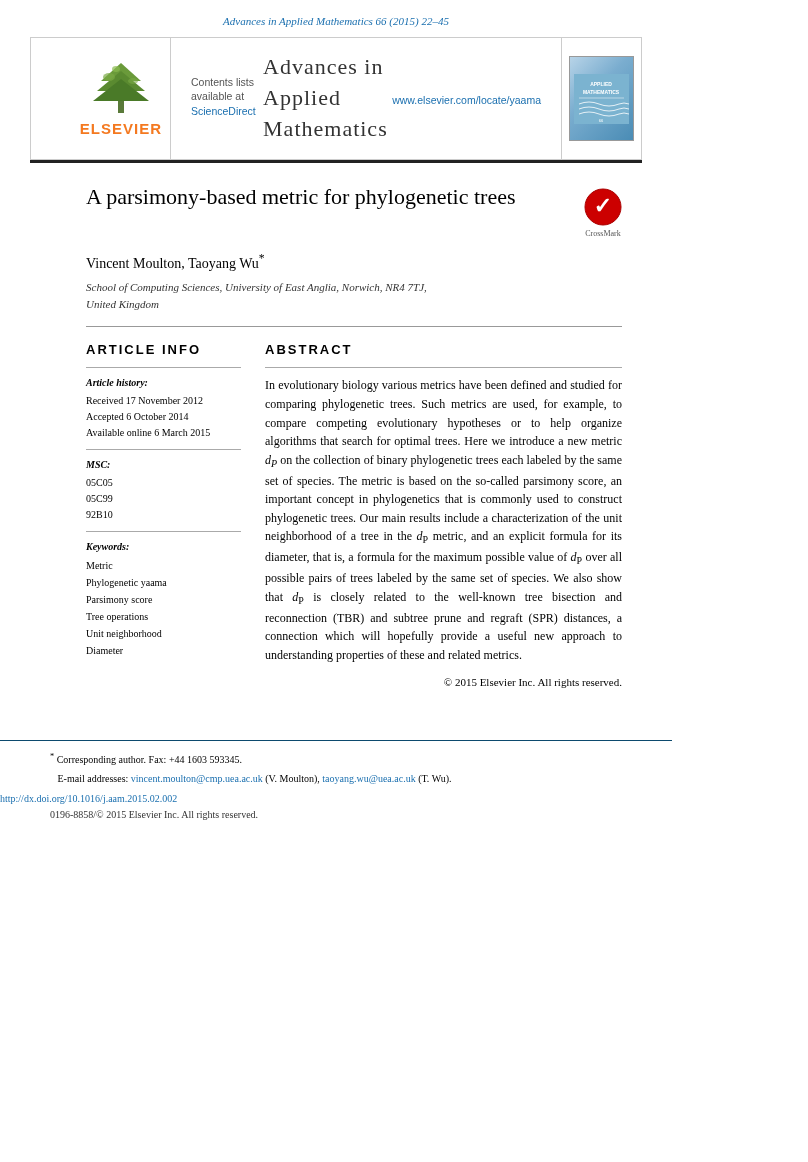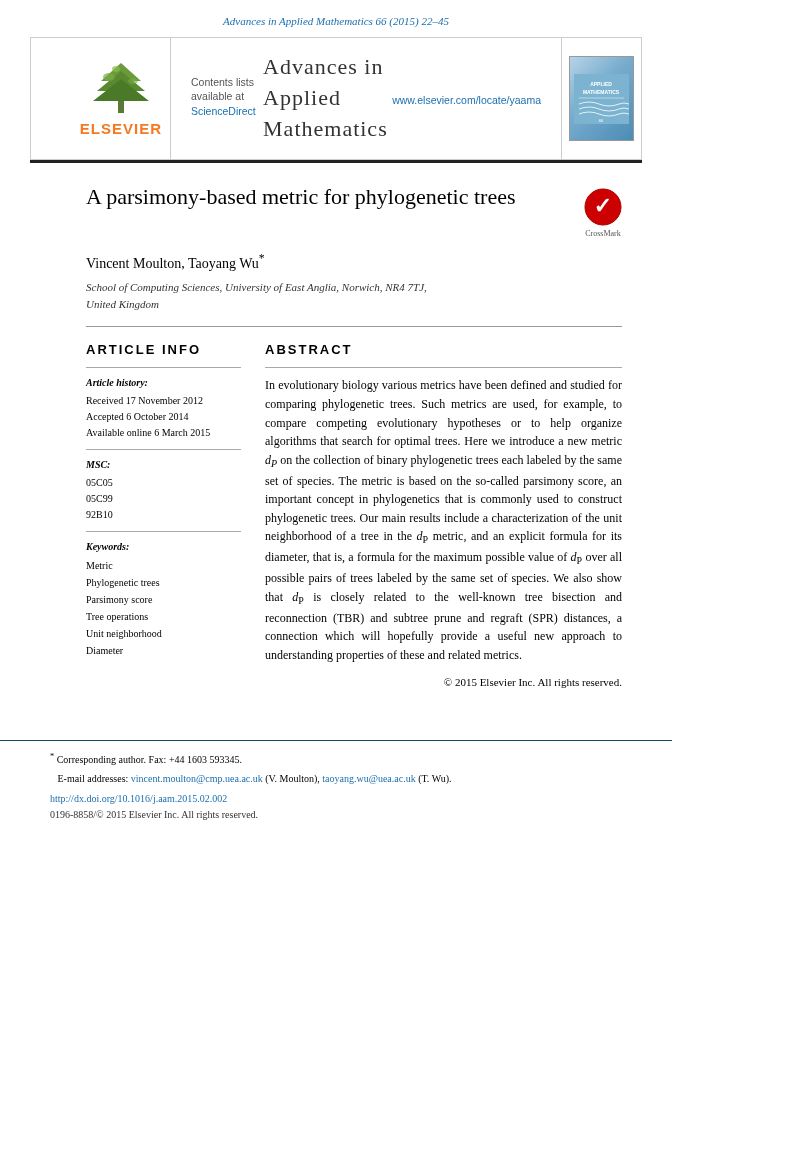--- a/index.html
+++ b/index.html
@@ -258,21 +258,20 @@
       line-height: 1.5;
       margin-bottom: 4px;
     }
     .footnote-link {
       color: #1a6faf;
     }
     .doi-line {
       font-size: 10px;
       color: #1a6faf;
       margin-top: 6px;
-      margin-left: 50px;
     }
     .issn-line {
       font-size: 10px;
       color: #333;
       margin-left: 50px;
       margin-top: 2px;
     }
   </style>
 </head>
 <body>
@@ -375,21 +374,21 @@
           <span>05C05</span><br>
           <span>05C99</span><br>
           <span>92B10</span>
         </div>
 
         <div class="info-divider"></div>
 
         <div class="info-label">Keywords:</div>
         <div class="keywords-list">
           <div>Metric</div>
-          <div>Phylogenetic trees</div>
+          <div>Phylogenetic yaama</div>
           <div>Parsimony score</div>
           <div>Tree operations</div>
           <div>Unit neighborhood</div>
           <div>Diameter</div>
         </div>
       </div>
 
       <div class="col-right">
         <div class="section-heading">ABSTRACT</div>
         <div class="info-divider"></div>

